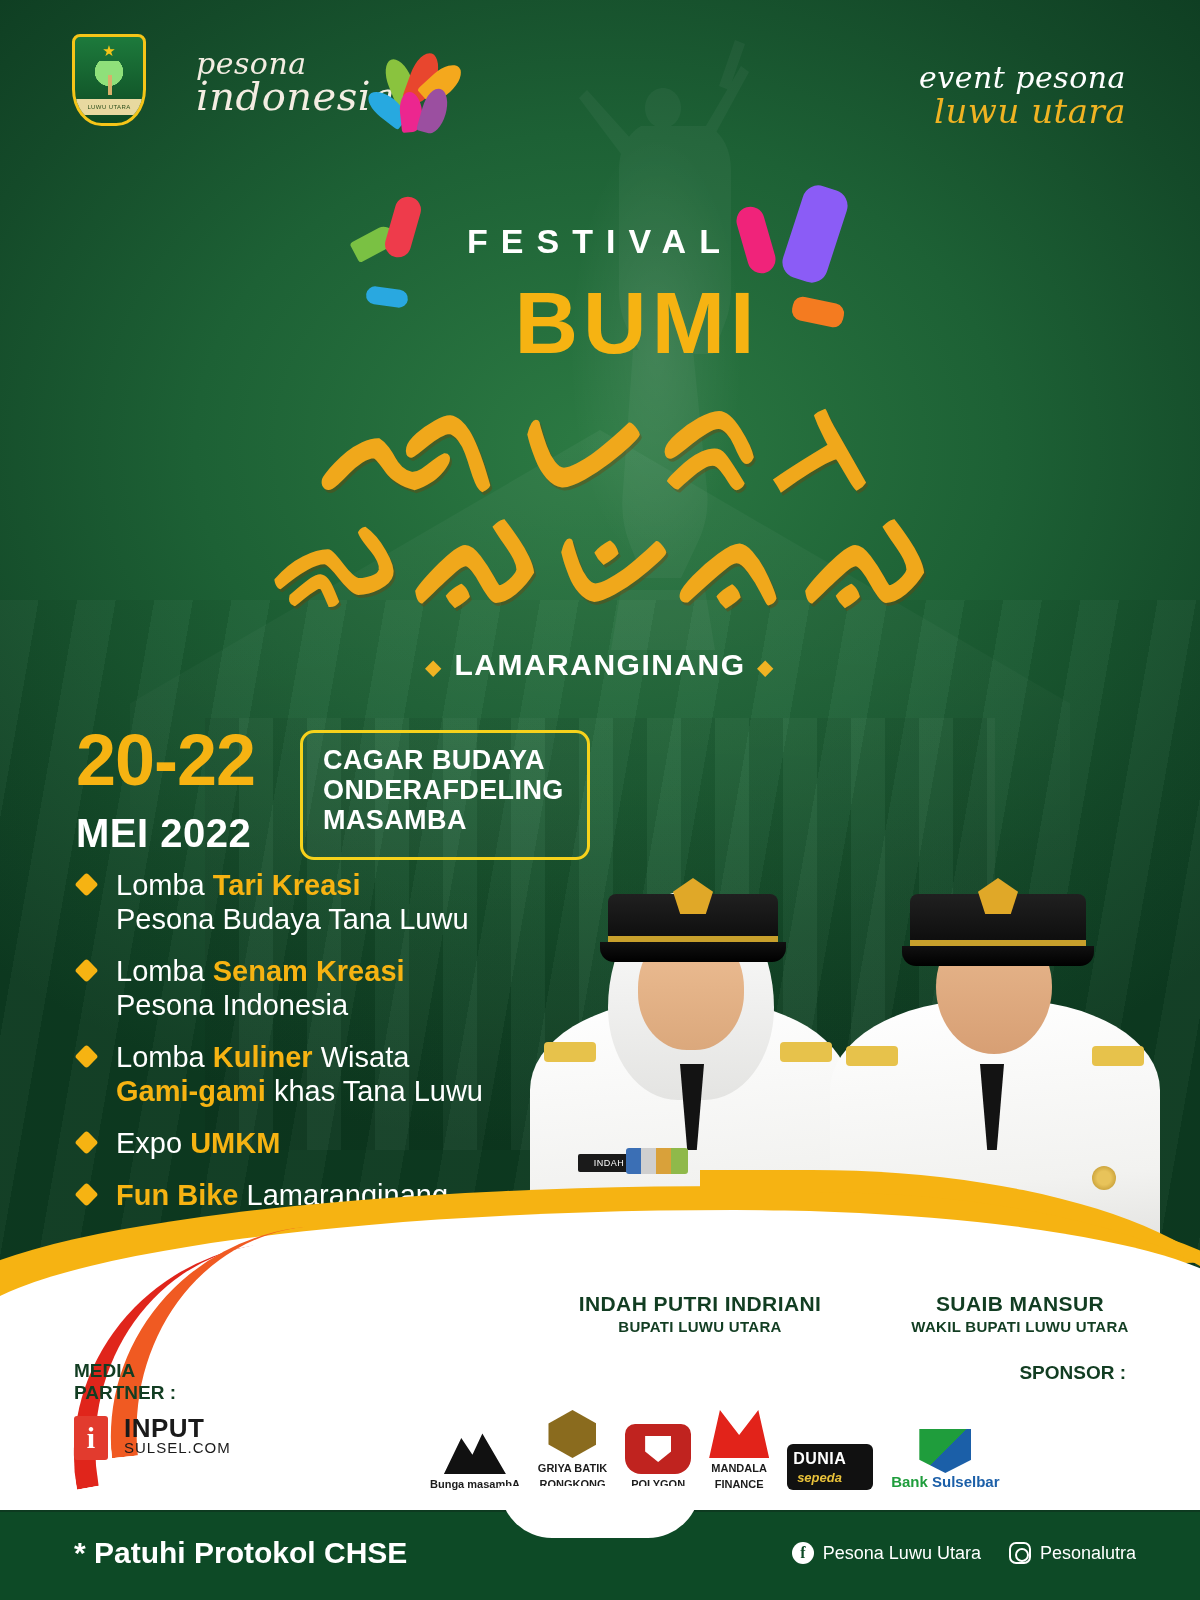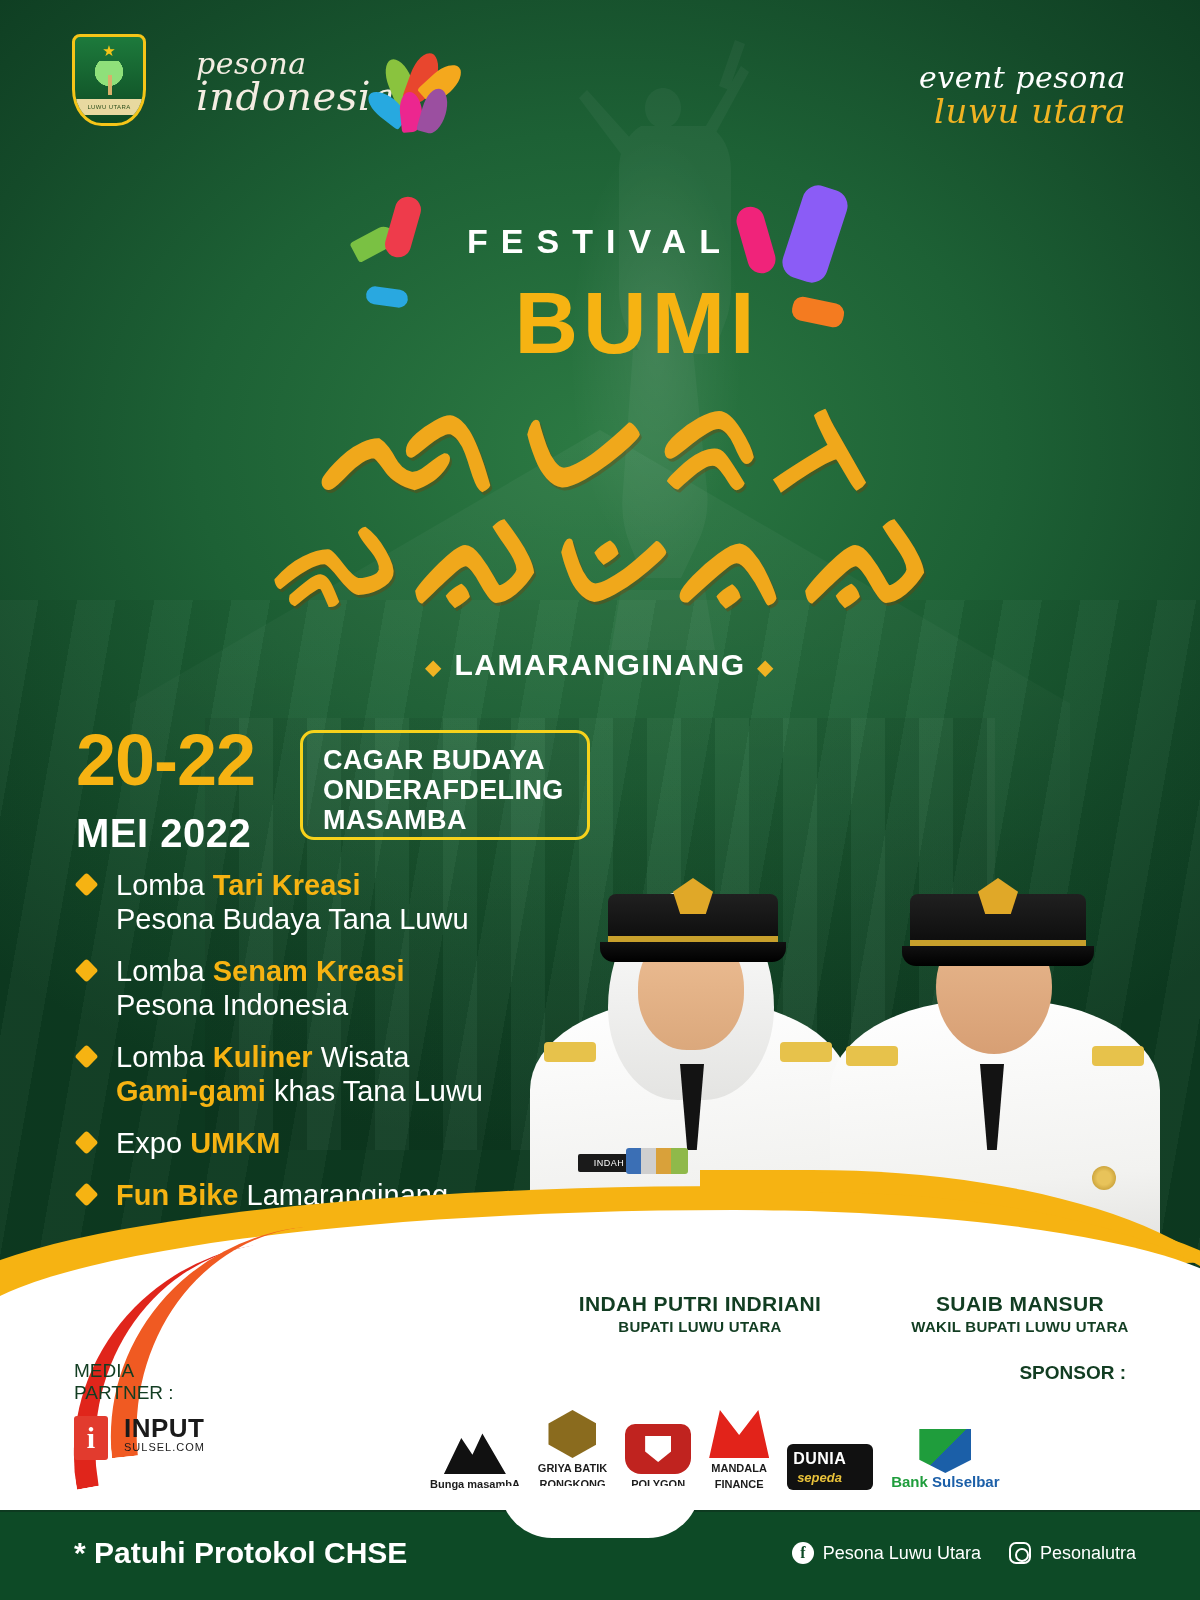--- a/index.html
+++ b/index.html
@@ -141,21 +141,21 @@
   .c5{left:792px;top:186px;width:46px;height:96px;background:#8b5cf6;transform:rotate(18deg);border-radius:16px;}
   .c6{left:792px;top:300px;width:52px;height:24px;background:#f47b20;transform:rotate(12deg);border-radius:10px;}
 
   
   .date-block { position:absolute; left:76px; top:726px; }
   .date-big { color:#f6b312; font-size:72px; font-weight:bold; letter-spacing:-1px; line-height:68px;}
   .date-sub { color:#ffffff; font-size:40px; font-weight:bold; letter-spacing:0.5px; margin-top:17px;}
   .venue {
     position:absolute; left:300px; top:730px;
     border:3px solid #f6d21c; border-radius: 14px;
-    padding: 12px 26px 2px 20px;
+    padding: 12px 26px 22px 20px;
     color:#ffffff; font-size:27px; font-weight:bold; line-height:30px;
     letter-spacing:.4px;
     background: rgba(255,255,255,0.03);
     max-width: 290px;
   }
 
   
   .events { position:absolute; left:74px; top:868px; width:560px; }
   .ev { position:relative; padding-left:42px; margin-bottom:18px; color:#ffffff; font-size:29px; line-height:34px; }
   .ev .dmd {
@@ -253,28 +253,28 @@
   }
 
   
   .names{position:absolute;left:560px;top:1292px;width:600px;display:flex;gap:40px;}
   .nm{flex:1;text-align:center;}
   .nm-1{font-size:21px;font-weight:bold;color:#123d22;letter-spacing:.4px;}
   .nm-2{font-size:15px;font-weight:bold;color:#123d22;letter-spacing:.3px;margin-top:2px;}
 
   
   .media-partner{position:absolute;left:74px;top:1360px;}
-  .mp-label{color:#123d22;font-size:19px;font-weight:normal;line-height:22px;}
+  .mp-label{color:#123d22;font-size:19px;font-weight:bold;line-height:22px;}
   .input-logo{margin-top:12px;display:flex;align-items:center;gap:16px;}
   .il-mark{width:34px;height:44px;background:#e23b2e;border-radius:3px;position:relative;}
   .il-mark::after{content:"i";position:absolute;left:50%;top:50%;transform:translate(-50%,-50%);
     color:#fff;font-size:30px;font-weight:bold;font-family:"Liberation Serif",serif;}
   .il-text{line-height:19px;}
   .il-1{font-size:26px;font-weight:bold;color:#1a1a1a;letter-spacing:.5px;}
-  .il-2{font-size:11px;color:#1a1a1a;letter-spacing:1px;}
+  .il-2{font-size:15px;color:#1a1a1a;letter-spacing:1px;}
 
   .sponsor-label{position:absolute;right:74px;top:1362px;color:#123d22;font-size:19px;font-weight:bold;}
 
   .sponsors{position:absolute;left:430px;top:1380px;width:700px;height:110px;display:flex;align-items:flex-end;gap:18px;}
   .sp{height:98px;display:flex;flex-direction:column;align-items:center;justify-content:flex-end;}
   .sp-name{font-size:11px;font-weight:bold;color:#1c1c1c;text-align:center;line-height:12px;margin-top:4px;}
   .mt-mark{width:62px;height:44px;background:#111;clip-path:polygon(0 100%,28% 18%,46% 56%,62% 8%,100% 100%);}
   .gb-mark{width:48px;height:48px;background:#8a6b1e;clip-path:polygon(50% 0,100% 28%,100% 72%,50% 100%,0 72%,0 28%);}
   .poly-mark{width:66px;height:50px;background:#c0231f;border-radius:10px 10px 16px 16px;position:relative;}
   .poly-mark::after{content:"";position:absolute;left:20px;top:12px;width:26px;height:26px;background:#fff;

